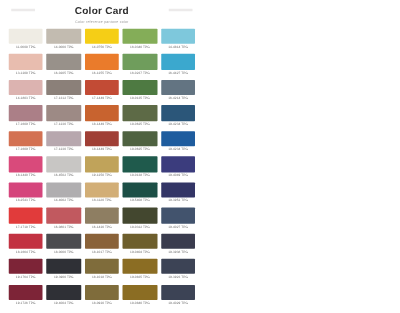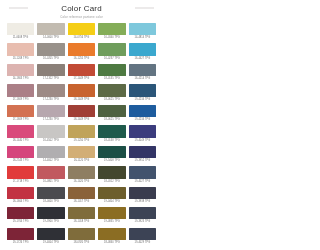--- a/index.html
+++ b/index.html
@@ -25,21 +25,21 @@
   }
   .corner-rule{
     position:absolute;top:7px;
     width:19px;height:2px;
     background:#eceaea;
   }
   .corner-rule.left{left:2px;}
   .corner-rule.right{right:2px;}
   .title{
     font-size:8px;
-    font-weight:normal;
+    font-weight:bold;
     letter-spacing:.2px;
     color:#2d2d2d;
     line-height:9px;
     margin:0;
   }
   .subtitle{
     font-size:2.9px;
     color:#9b9b9b;
     letter-spacing:.15px;
     line-height:5px;

